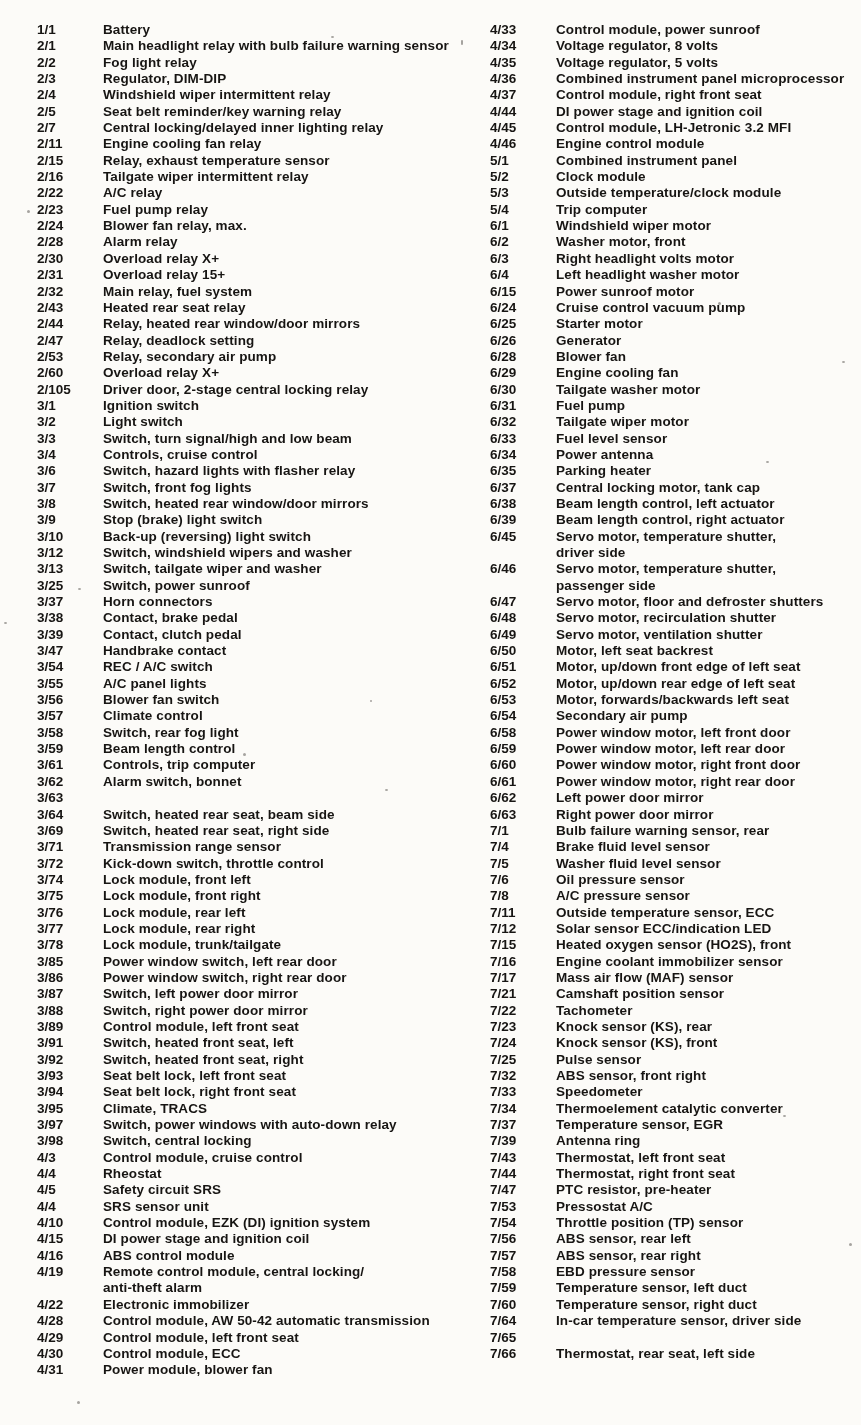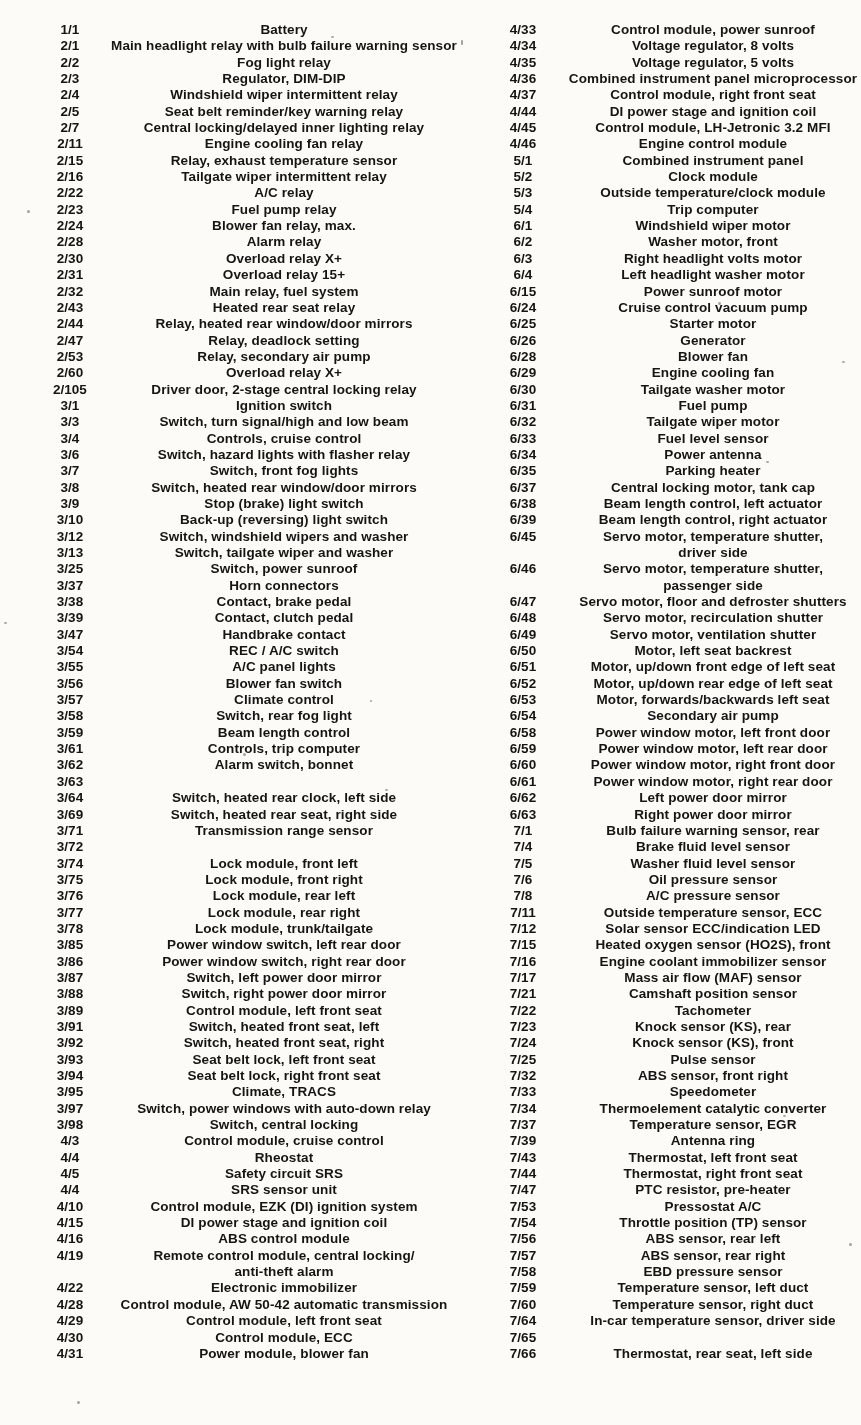--- a/index.html
+++ b/index.html
@@ -10,21 +10,20 @@
   .page {
     position: relative;
     width: 861px;
     height: 1425px;
     background: #fcfbf8;
     overflow: hidden;
     font-family: "Liberation Sans", "DejaVu Sans", sans-serif;
     font-weight: 700;
     font-size: 13.5px;
     color: #171513;
-    text-align: center;
     -webkit-font-smoothing: antialiased;
   }
   .col {
     position: absolute;
     top: 22px;
   }
   .col1 { left: 37px;  width: 428px; }
   .col2 { left: 490px; width: 380px; }
   .row {
     display: flex;
@@ -183,20 +182,24 @@
       <div class="row">
         <span class="code">2/105</span>
         <span class="desc">Driver door, 2-stage central locking relay</span>
       </div>
 
       <div class="row">
         <span class="code">3/1</span>
         <span class="desc">Ignition switch</span>
       </div>
 
+      <div class="row">
+        <span class="code">3/2</span>
+        <span class="desc">Light switch</span>
+      </div>
 
       <div class="row">
         <span class="code">3/3</span>
         <span class="desc">Switch, turn signal/high and low beam</span>
       </div>
 
       <div class="row">
         <span class="code">3/4</span>
         <span class="desc">Controls, cruise control</span>
       </div>
@@ -300,35 +303,36 @@
         <span class="code">3/62</span>
         <span class="desc">Alarm switch, bonnet</span>
       </div>
 
       <div class="row">
         <span class="code">3/63</span>
       </div>
 
       <div class="row">
         <span class="code">3/64</span>
-        <span class="desc">Switch, heated rear clock, left side</span>
+        <span class="desc">Switch, heated rear seat, beam side</span>
       </div>
 
       <div class="row">
         <span class="code">3/69</span>
         <span class="desc">Switch, heated rear seat, right side</span>
       </div>
 
       <div class="row">
         <span class="code">3/71</span>
         <span class="desc">Transmission range sensor</span>
       </div>
 
       <div class="row">
         <span class="code">3/72</span>
+        <span class="desc">Kick-down switch, throttle control</span>
       </div>
 
       <div class="row">
         <span class="code">3/74</span>
         <span class="desc">Lock module, front left</span>
       </div>
 
       <div class="row">
         <span class="code">3/75</span>
         <span class="desc">Lock module, front right</span>

